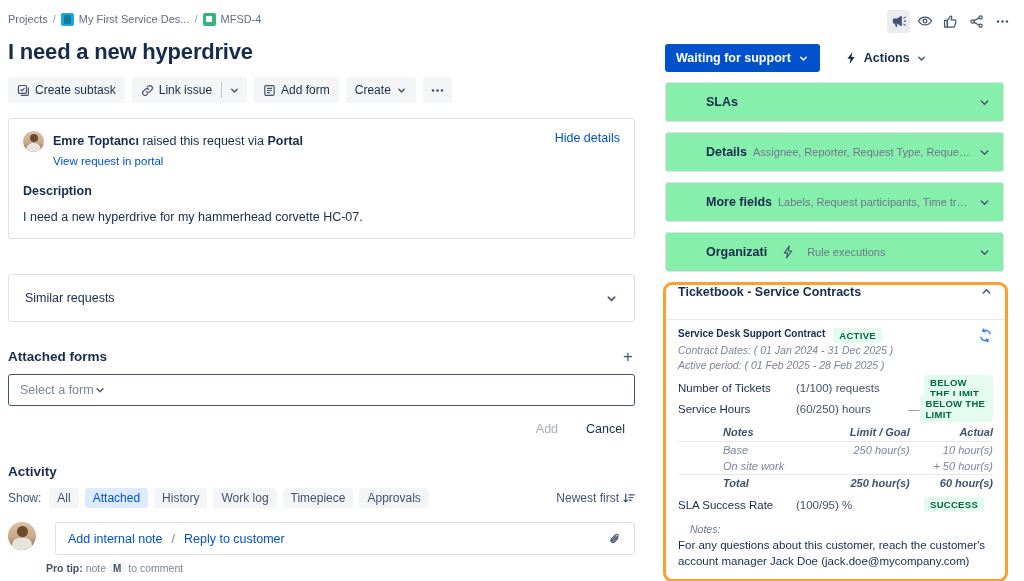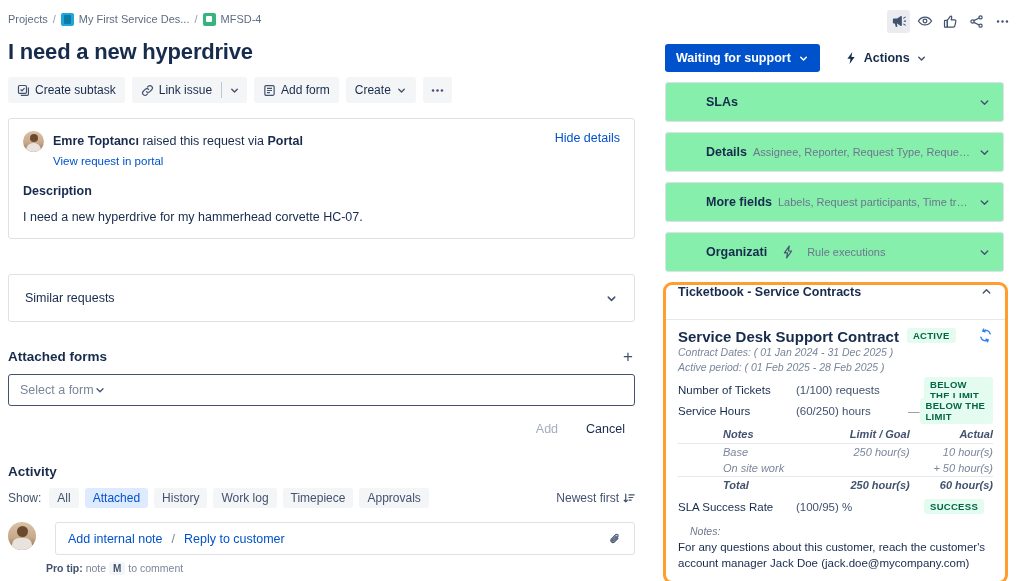--- a/index.html
+++ b/index.html
@@ -125,21 +125,21 @@
 
   
   .tb {
     margin: 10px 6px 0 8px; border:3px solid #FF9D2E; border-radius:9px; background:#fff;
     overflow: hidden;
   }
   .tb-head { display:flex; align-items:flex-start; height:35px; padding: 0 12px; border-bottom:1px solid #E6E8EC; }
   .tb-head .acc-title { font-size:12.5px; }
   .tb-body { padding: 8px 12px 10px; }
   .ct-title-row { display:flex; align-items:flex-start; gap:8px; }
-  .ct-name { font-size:15px; font-weight:700; color:#172B4D; }
+  .ct-name { font-size:10px; font-weight:700; color:#172B4D; }
   .badge {
     background:#E3FCEF; color:#006644; font-size:9.5px; font-weight:700;
     letter-spacing:.3px; padding: 2px 6px; border-radius:3px; display:inline-block;
   }
   .refresh { margin-left:auto; color:#2F80ED; cursor:pointer; }
   .ct-dates { font-size:10.5px; font-style:italic; color:#7A869A; line-height:15px; }
 
   .kv { display:flex; align-items:center; font-size:11.5px; color:#172B4D; height:21px; }
   .kv .k { width: 118px; flex:0 0 auto; }
   .kv .v { width: 128px; flex:0 0 auto; color:#42526E;}

